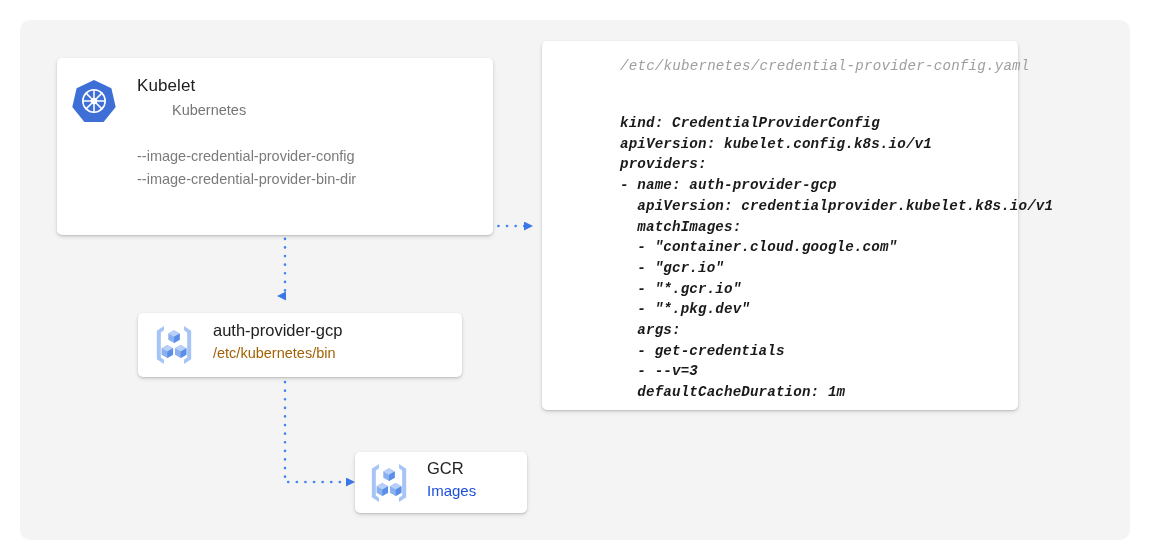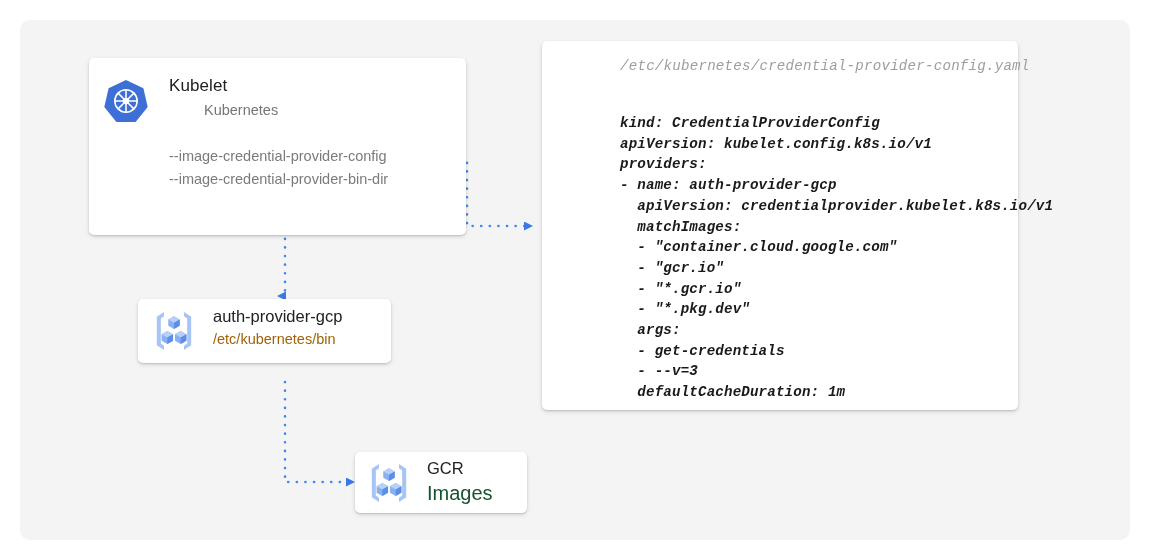--- a/index.html
+++ b/index.html
@@ -10,40 +10,40 @@
   #canvas-panel{
     position:absolute;left:20px;top:20px;width:1110px;height:520px;
     background:#f4f4f4;border-radius:10px;
   }
 
   
   .card{position:absolute;background:#ffffff;border-radius:5px;
         box-shadow:0 1px 2px rgba(0,0,0,.16),0 2px 5px rgba(0,0,0,.10);}
 
   
-  #kubelet-card{left:89px;top:58px;width:377px;height:177px;text-decoration:underline;}
+  #kubelet-card{left:57px;top:58px;width:436px;height:177px;text-decoration:underline;}
   #kubelet-icon{position:absolute;left:13px;top:19px;width:48px;height:48px;}
   #kubelet-title{position:absolute;left:80px;top:18px;font-size:17px;color:#212121;
                  letter-spacing:.1px;}
   #kubelet-subtitle{position:absolute;left:80px;top:44px;font-size:14.5px;color:#757575;margin-left:35px;}
   .flag-line{position:absolute;left:80px;font-size:14.5px;color:#7b7b7b;white-space:nowrap;}
   #flag-0{top:90px;}
   #flag-1{top:113px;}
 
   
-  #auth-card{left:138px;top:299px;width:253px;height:64px;}
+  #auth-card{left:138px;top:313px;width:324px;height:64px;}
   #auth-icon{position:absolute;left:14px;top:11px;width:44px;height:42px;}
   #auth-title{position:absolute;left:75px;top:8px;font-size:16.5px;color:#212121;}
   #auth-subtitle{position:absolute;left:75px;top:32px;font-size:14.5px;color:#a16207;}
 
   
   #gcr-card{left:355px;top:452px;width:172px;height:61px;}
   #gcr-icon{position:absolute;left:12px;top:10px;width:44px;height:42px;}
   #gcr-title{position:absolute;left:72px;top:7px;font-size:16.5px;color:#212121;}
-  #gcr-subtitle{position:absolute;left:72px;top:30px;font-size:20px;color:#14532d;}
+  #gcr-subtitle{position:absolute;left:72px;top:30px;font-size:15px;color:#1d4ed8;}
 
   
   #yaml-card{left:542px;top:41px;width:476px;height:369px;}
   #yaml-path{position:absolute;left:78px;top:17px;font-size:14.2px;color:#9e9e9e;
              font-family:"Liberation Mono", monospace;font-style:italic;white-space:nowrap;
              letter-spacing:.2px;}
   #yaml-code{position:absolute;left:78px;top:56px;font-size:14.2px;color:#1a1a1a;
              font-family:"Liberation Mono", monospace;font-style:italic;font-weight:bold;
              line-height:20.7px;white-space:pre;letter-spacing:.15px;margin-top:16px;}
 

